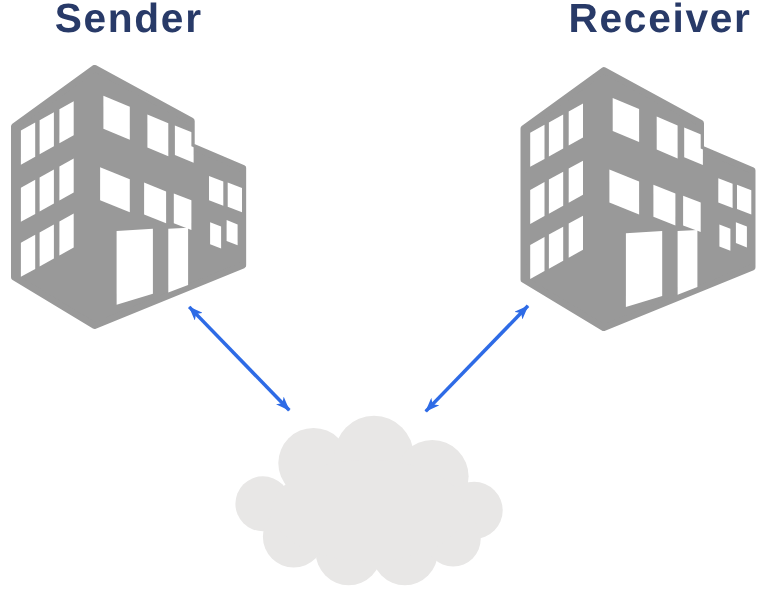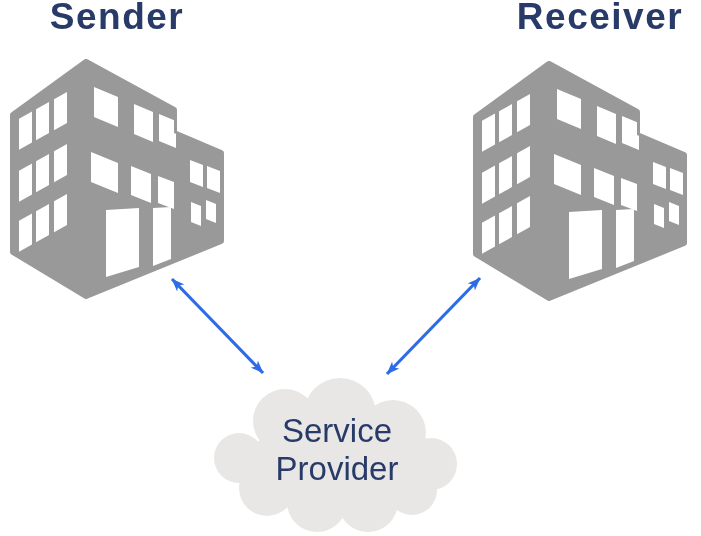--- a/index.html
+++ b/index.html
@@ -121,15 +121,14 @@
       <circle cx="188" cy="57" r="33"></circle>
       <circle cx="226" cy="88" r="26"></circle>
       <circle cx="34" cy="82" r="25"></circle>
       <circle cx="62" cy="112" r="28"></circle>
       <circle cx="112" cy="126" r="30"></circle>
       <circle cx="163" cy="126" r="30"></circle>
       <circle cx="207" cy="114" r="25"></circle>
       <ellipse cx="130" cy="88" rx="88" ry="46"></ellipse>
     </g>
   </svg>
-  <div class="cloud-label">Service Provider</div>
 
 </div>
 
 </body></html>

